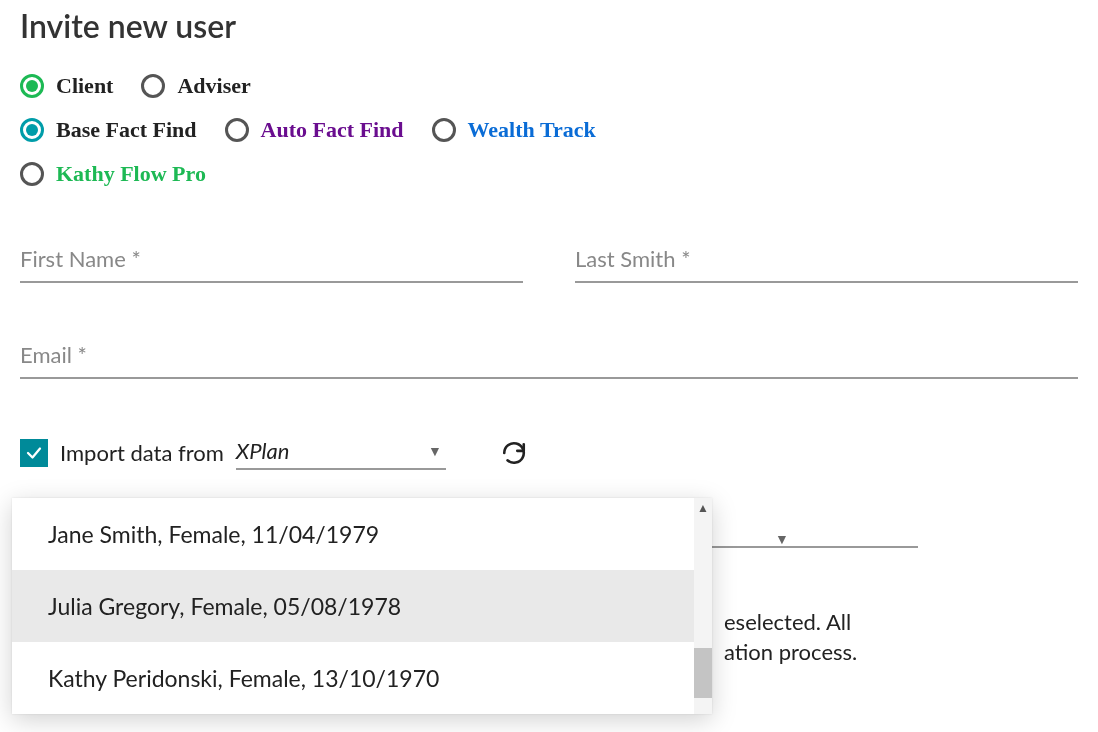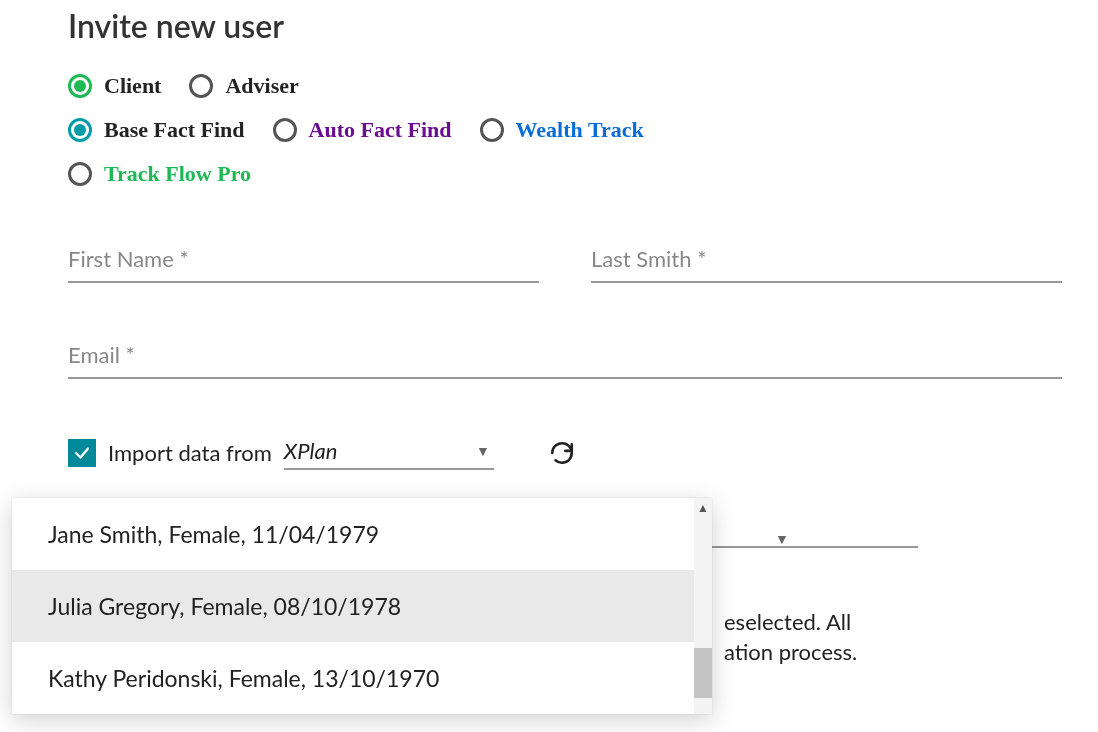--- a/index.html
+++ b/index.html
@@ -8,22 +8,21 @@
     padding: 0;
     width: 1098px;
     height: 732px;
     font-family: "Segoe UI", "Lato", Arial, sans-serif;
     background: #fff;
     color: #222;
     overflow: hidden;
   }
   .page {
     position: relative;
-    padding: 0 36px;
-    margin-left: 32px;
+    padding: 0 20px;
   }
   h1.title {
     font-size: 32px;
     font-weight: 600;
     color: #333;
     margin: 6px 0 28px 0;
   }
 
   
   .radio-row {
@@ -248,21 +247,21 @@
     <div class="radio-item">
       <span class="radio-circle"></span>
       <span class="lbl-auto">Auto Fact Find</span>
     </div>
     <div class="radio-item">
       <span class="radio-circle"></span>
       <span class="lbl-wealth">Wealth Track</span>
     </div>
     <div class="radio-item">
       <span class="radio-circle"></span>
-      <span class="lbl-cash">Track Flow Pro</span>
+      <span class="lbl-cash">Kathy Flow Pro</span>
     </div>
   </div>
 
   <div class="row-two">
     <div class="field">
       <span class="field-label">First Name *</span>
       <input type="text" style="">
     </div>
     <div class="field">
       <span class="field-label">Last Smith *</span>
@@ -301,20 +300,20 @@
 <div class="behind-select"></div>
 <span class="behind-caret">▼</span>
 
 <div class="behind-text">
   <span>eselected. All</span><br>
   <span>ation process.</span>
 </div>
 
 <div class="dropdown-panel">
   <div class="option">Jane Smith, Female, 11/04/1979</div>
-  <div class="option hover">Julia Gregory, Female, 08/10/1978</div>
+  <div class="option hover">Julia Gregory, Female, 05/08/1978</div>
   <div class="option">Kathy Peridonski, Female, 13/10/1970</div>
 
   <div class="scrollbar-track">
     <div class="scroll-arrow-up">▲</div>
     <div class="scrollbar-thumb" style="top:150px;height:50px;"></div>
   </div>
 </div>
 
 </body></html>

